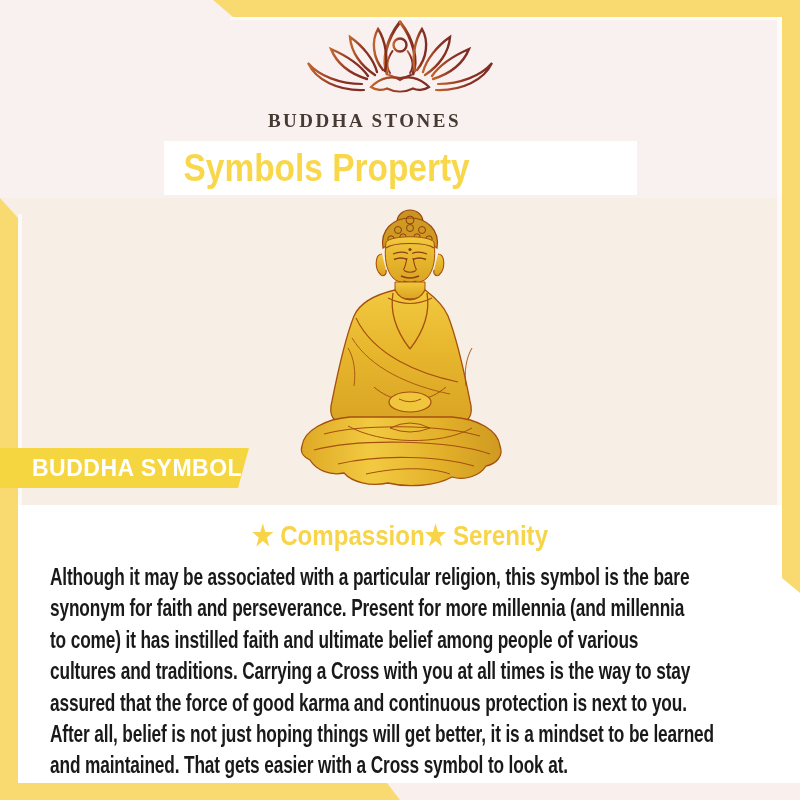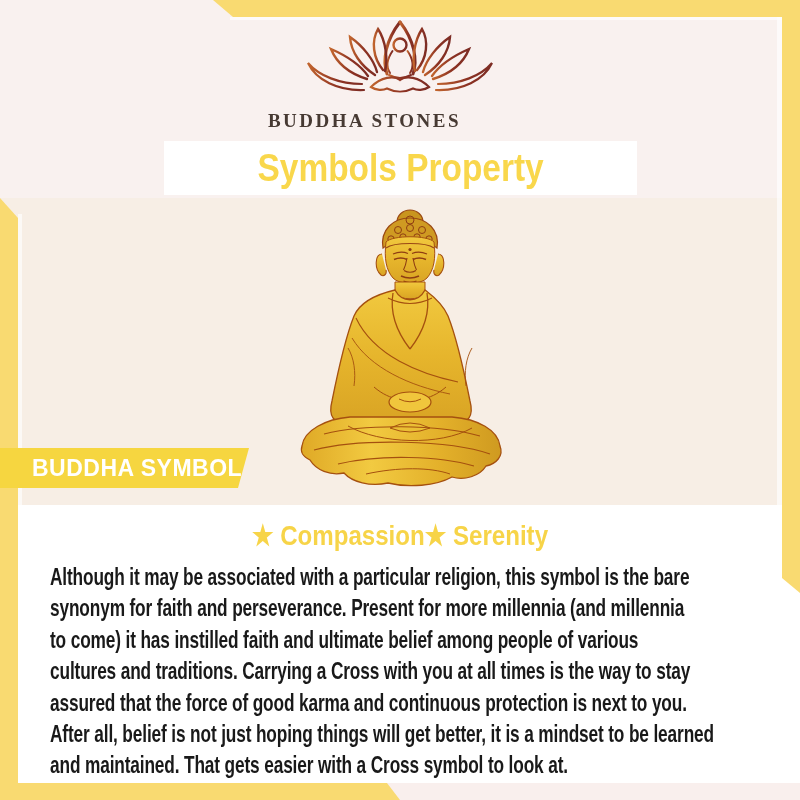--- a/index.html
+++ b/index.html
@@ -30,21 +30,21 @@
   .gap-left{left:18px;top:214px;width:4px;height:586px;}
   .gap-right{left:777px;top:15px;width:5px;height:572px;}
   .gap-top{left:230px;top:17px;width:552px;height:3px;}
   
   .logo{position:absolute;left:275px;top:18px;width:250px;height:92px;z-index:4;}
   .brand-name{position:absolute;left:0;top:110px;width:729px;text-align:center;z-index:4;
     font-family:"Liberation Serif",serif;font-weight:600;font-size:19px;
     letter-spacing:2.5px;color:var(--brand-text);}
   
   .title-banner{position:absolute;left:164px;top:141px;width:473px;height:54px;
-    background:var(--panel-white);z-index:4;display:flex;align-items:center;justify-content:center;}
+    background:var(--panel-white);z-index:4;display:flex;align-items:center;}
   .title-banner h1{margin:0;font-size:38px;font-weight:700;color:var(--title-yellow);
     transform:scaleX(.88);white-space:nowrap;letter-spacing:0;}
   
   .statue{position:absolute;left:290px;top:206px;width:222px;height:284px;z-index:4;}
   
   .symbol-banner{position:absolute;left:0;top:448px;width:249px;height:40px;
     background:var(--banner-yellow);z-index:5;
     clip-path:polygon(0 0,249px 0,238px 40px,0 40px);
     display:flex;align-items:center;}
   .symbol-banner span{padding-left:32px;font-size:23px;font-weight:700;

